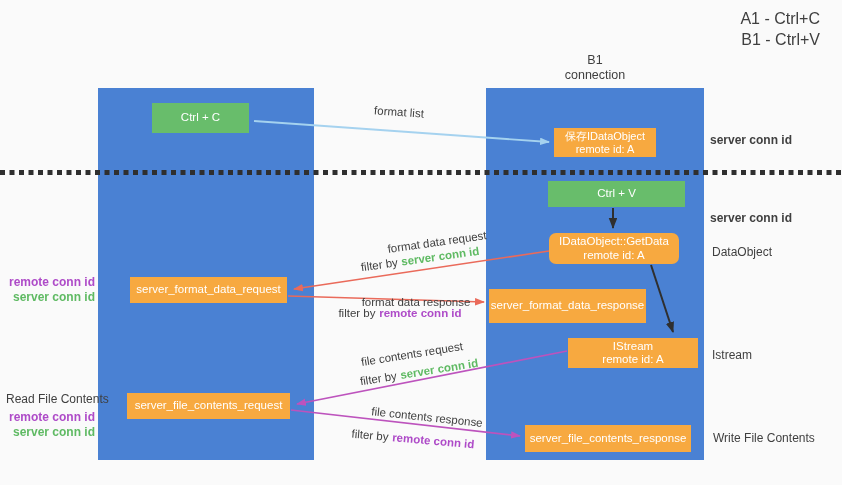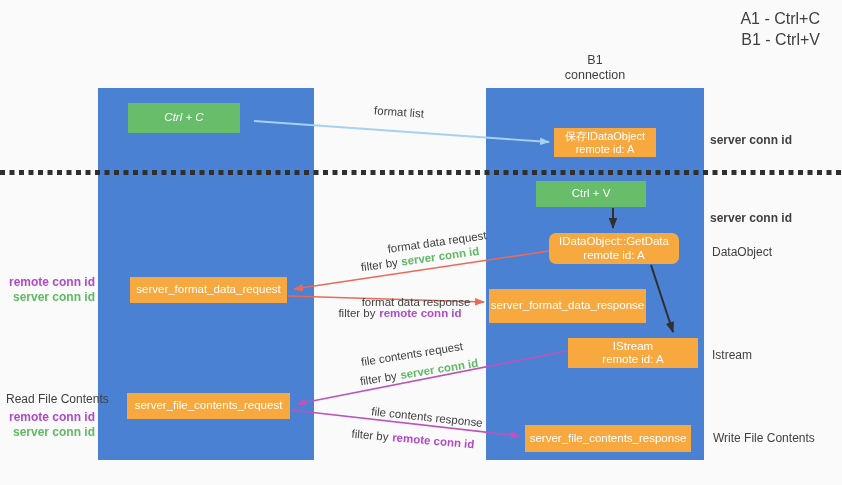--- a/index.html
+++ b/index.html
@@ -84,30 +84,30 @@
 
     <line class="arrow-blue" x1="254" y1="121" x2="549" y2="142" marker-end="url(#mh-blue)"></line>
     <line class="arrow-black" x1="613" y1="208" x2="613" y2="228" marker-end="url(#mh-black)"></line>
     <line class="arrow-red" x1="549" y1="251" x2="294" y2="289" marker-end="url(#mh-red)"></line>
     <line class="arrow-red" x1="288" y1="296" x2="484" y2="302" marker-end="url(#mh-red)"></line>
     <line class="arrow-black" x1="651" y1="265" x2="673" y2="332" marker-end="url(#mh-black)"></line>
     <line class="arrow-magenta" x1="567" y1="351" x2="297" y2="404" marker-end="url(#mh-magenta)"></line>
     <line class="arrow-magenta" x1="291" y1="410" x2="520" y2="436" marker-end="url(#mh-magenta)"></line>
   </svg>
 
-  <div class="node green" style="left:128px; top:103px; width:112px; height:30px;font-style:italic;">
+  <div class="node green" style="left:152px; top:103px; width:97px; height:30px;">
     <span>Ctrl + C</span>
   </div>
 
   <div class="node orange" style="left:554px; top:128px; width:102px; height:29px; font-size:11px; line-height:13px;">
     <span>保存IDataObject</span>
     <span>remote id: A</span>
   </div>
 
-  <div class="node green" style="left:536px; top:181px; width:110px; height:26px;">
+  <div class="node green" style="left:548px; top:181px; width:137px; height:26px;">
     <span>Ctrl + V</span>
   </div>
 
   <div class="node orange" style="left:549px; top:233px; width:130px; height:31px;border-radius:7px;">
     <span>IDataObject::GetData</span>
     <span>remote id: A</span>
   </div>
 
   <div class="node orange" style="left:568px; top:338px; width:130px; height:30px;">
     <span>IStream</span>

